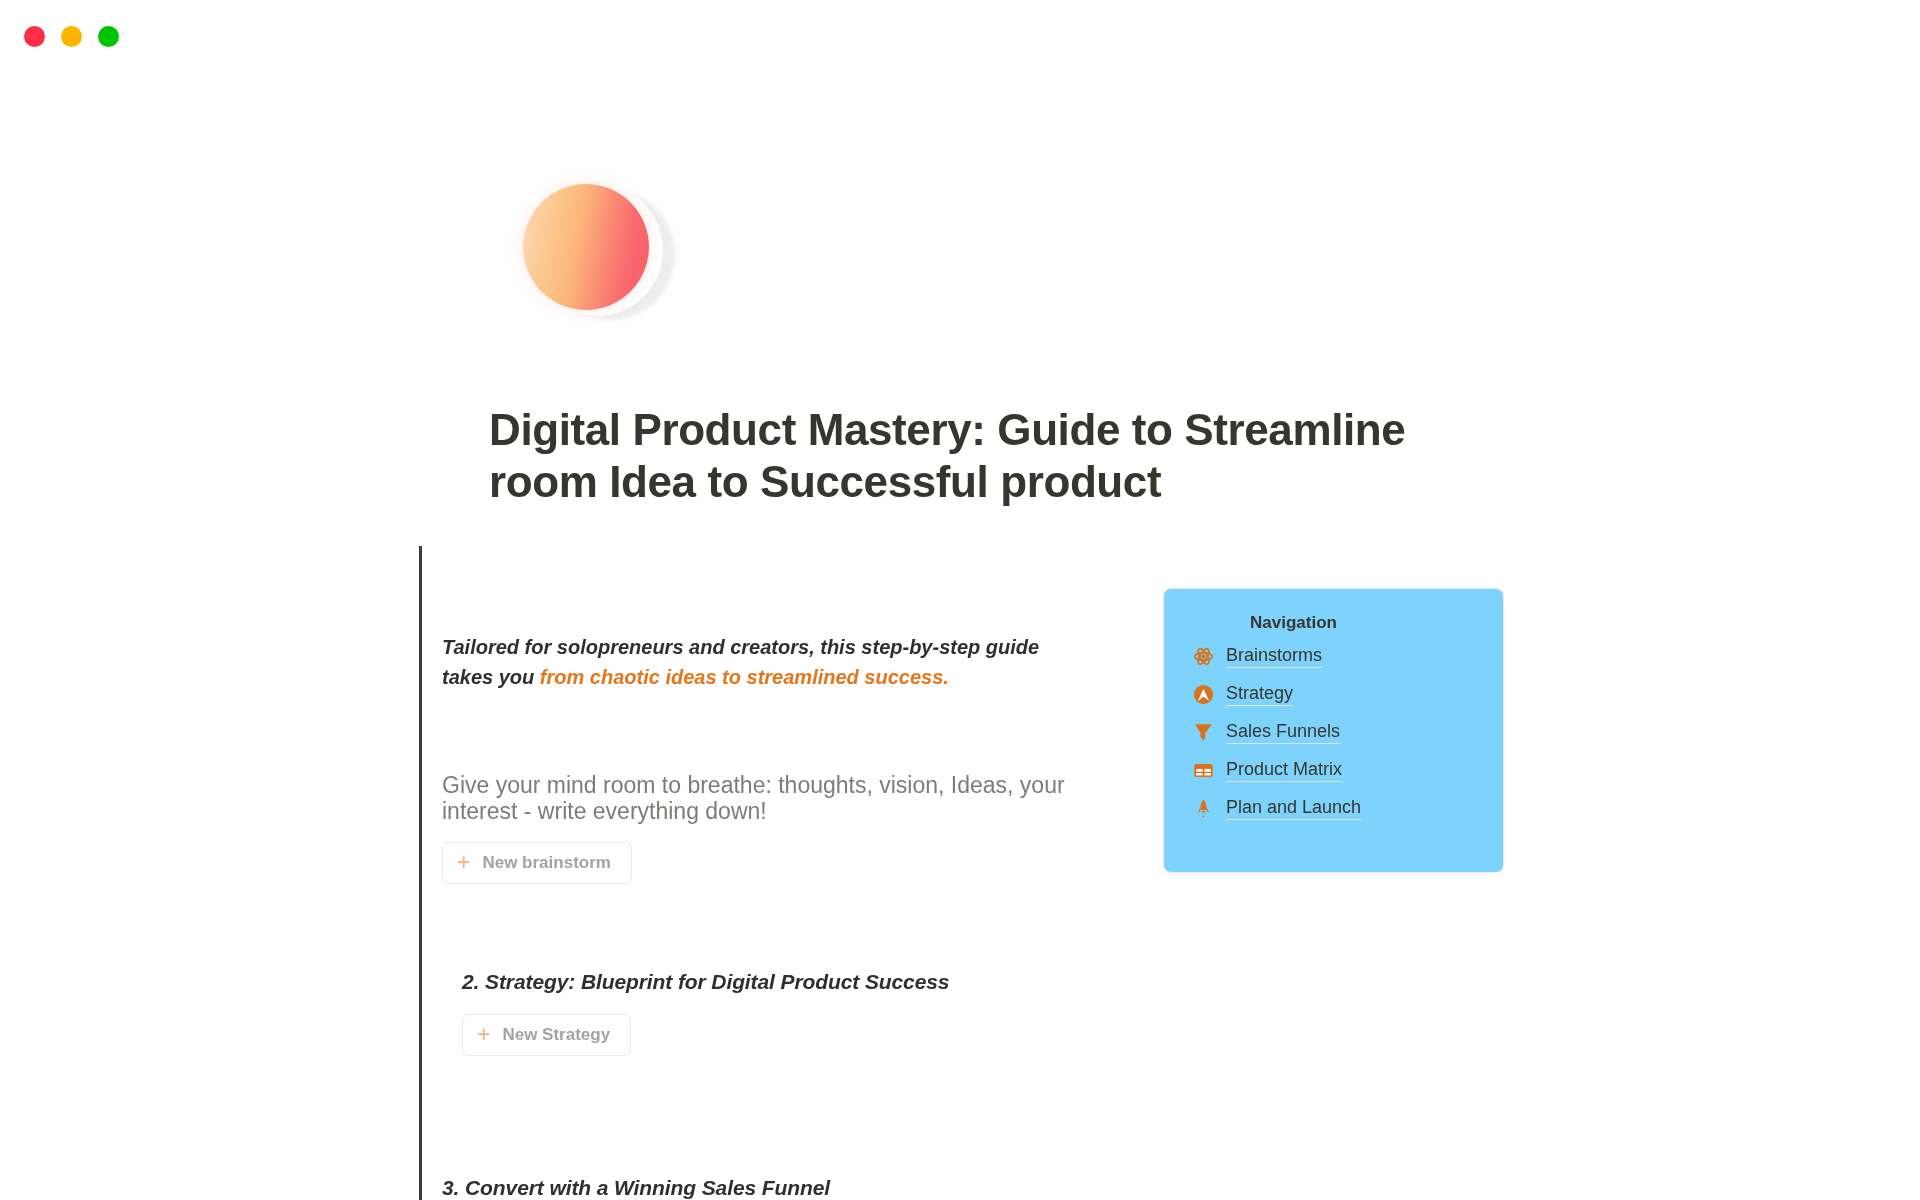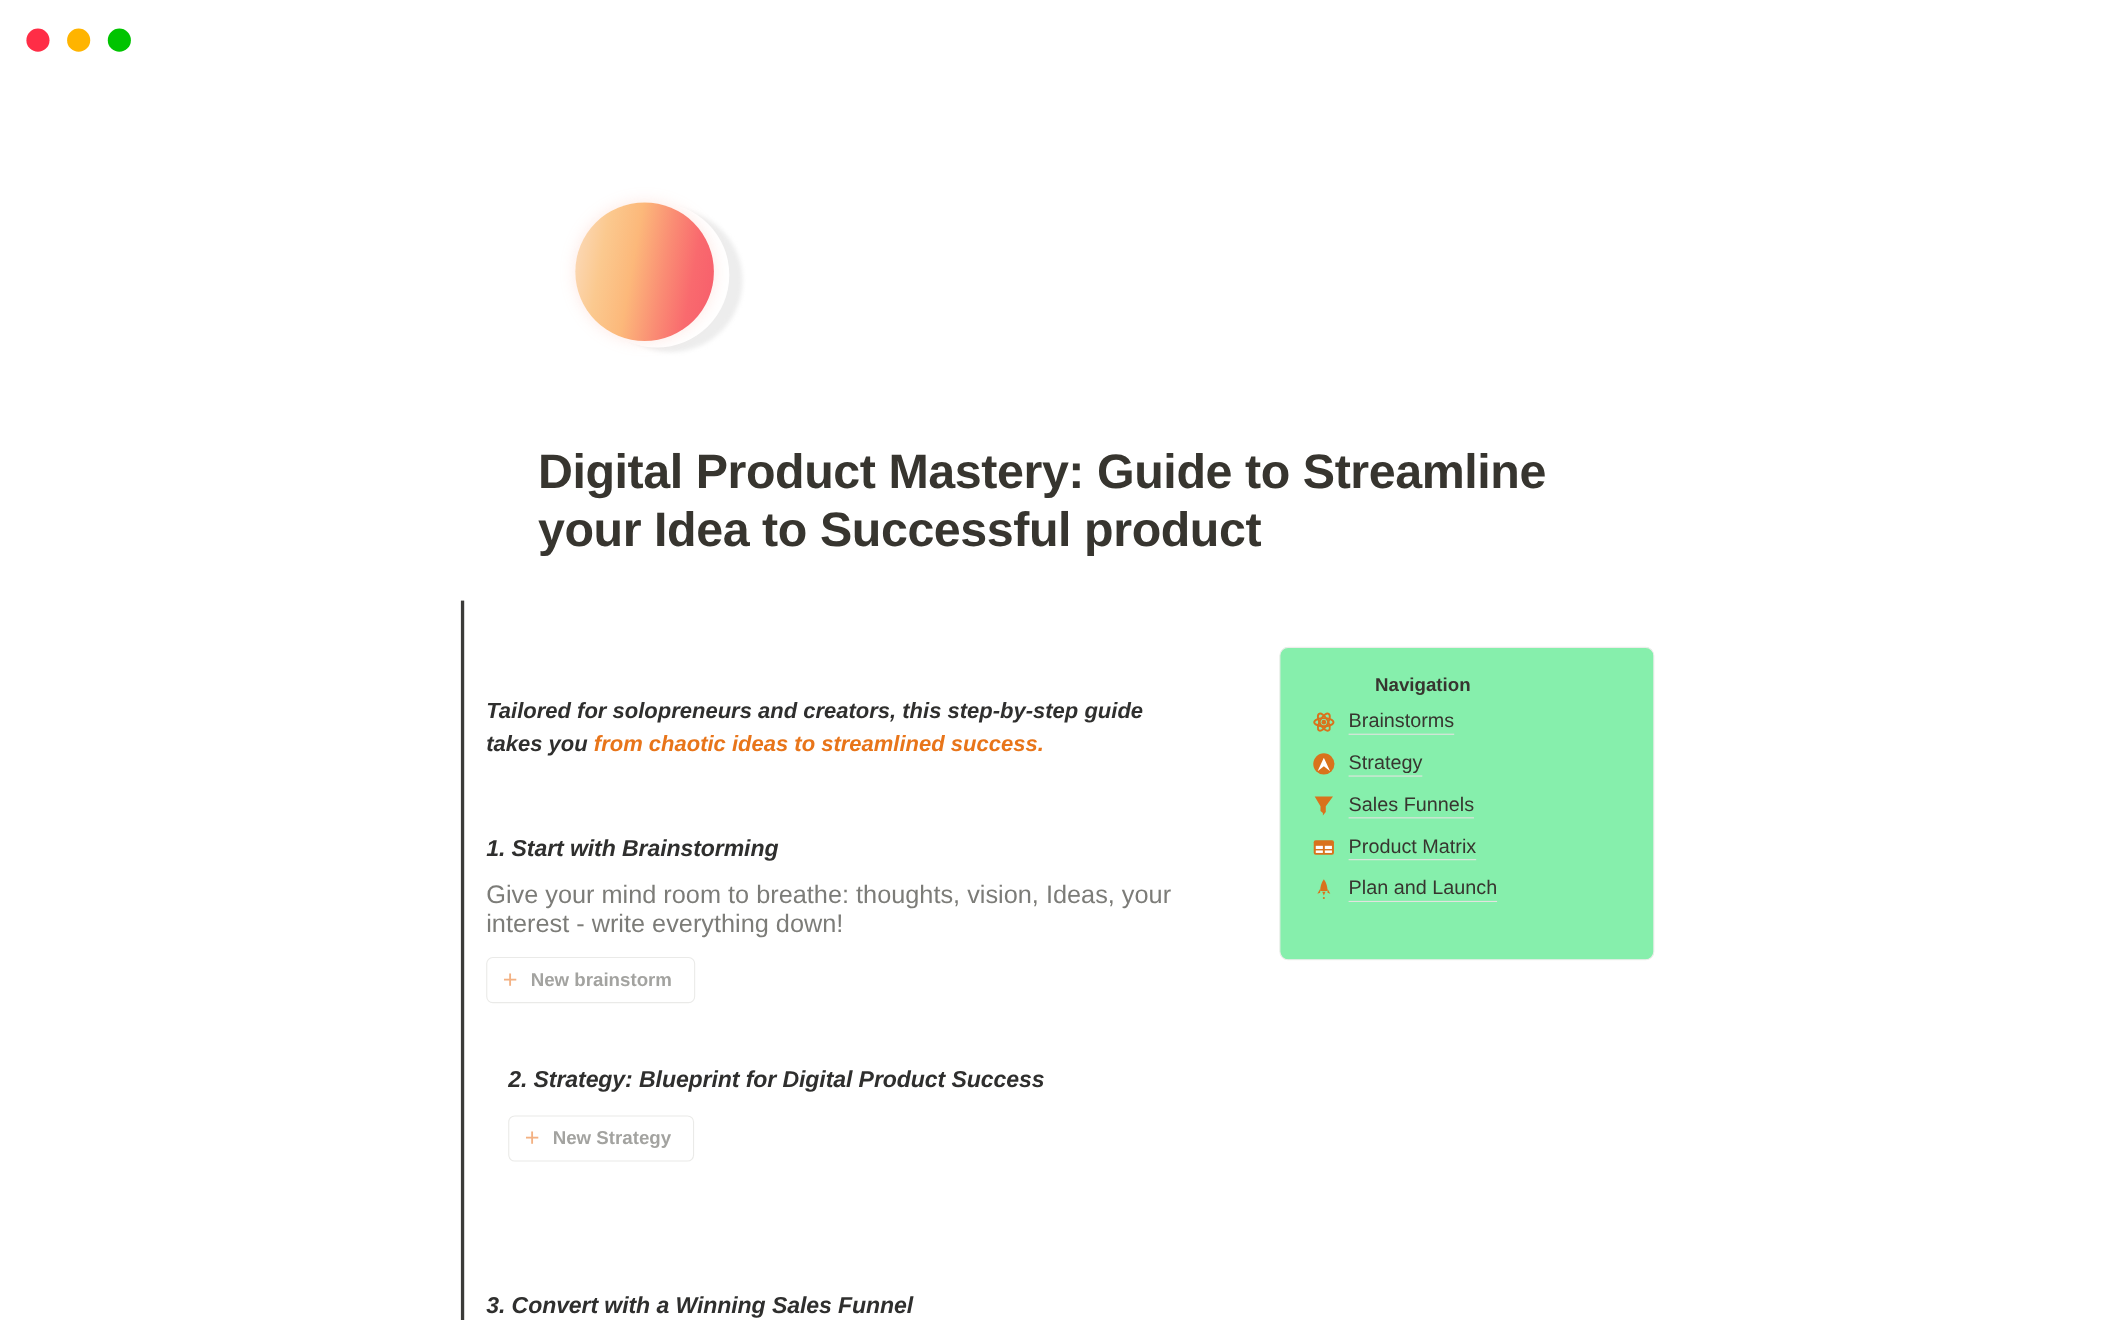--- a/index.html
+++ b/index.html
@@ -168,21 +168,21 @@
     font-weight: bold;
   }
 
   
   .nav-card {
     position: absolute;
     left: 1163px;
     top: 588px;
     width: 341px;
     height: 285px;
-    background: #86efac;
+    background: #7dd3fc;
     border: 1px solid #EDEDEB;
     border-radius: 8px;
     padding: 24px 28px;
   }
   .nav-title {
     font-size: 17px;
     font-weight: 700;
     color: #37352F;
     margin-left: 58px;
     margin-bottom: 12px;
@@ -222,30 +222,29 @@
     <span class="traffic-light tl-min"></span>
     <span class="traffic-light tl-max"></span>
   </div>
 
   <div class="page-icon-wrap">
     <div class="icon-shadow-disc"></div>
     <div class="icon-shadow-disc2"></div>
     <div class="icon-gradient-disc"></div>
   </div>
 
-  <h1 class="doc-title">Digital Product Mastery: Guide to Streamline your Idea to Successful product</h1>
+  <h1 class="doc-title">Digital Product Mastery: Guide to Streamline room Idea to Successful product</h1>
 
   <div class="callout"></div>
 
   <p class="intro">
     <span>Tailored for solopreneurs and creators, this step-by-step guide takes you </span><span class="hl">from chaotic ideas to streamlined success.</span>
   </p>
 
   <div class="section sec-1">
-    <div class="sec-title">1. Start with Brainstorming</div>
     <div class="sec-body">Give your mind room to breathe: thoughts, vision, Ideas, your interest - write everything down!</div>
     <div class="add-button">
       <span class="plus">+</span>
       <span class="btn-label">New brainstorm</span>
     </div>
   </div>
 
   <div class="section sec-2">
     <div class="sec-title">2. Strategy: Blueprint for Digital Product Success</div>
     <div class="add-button">

